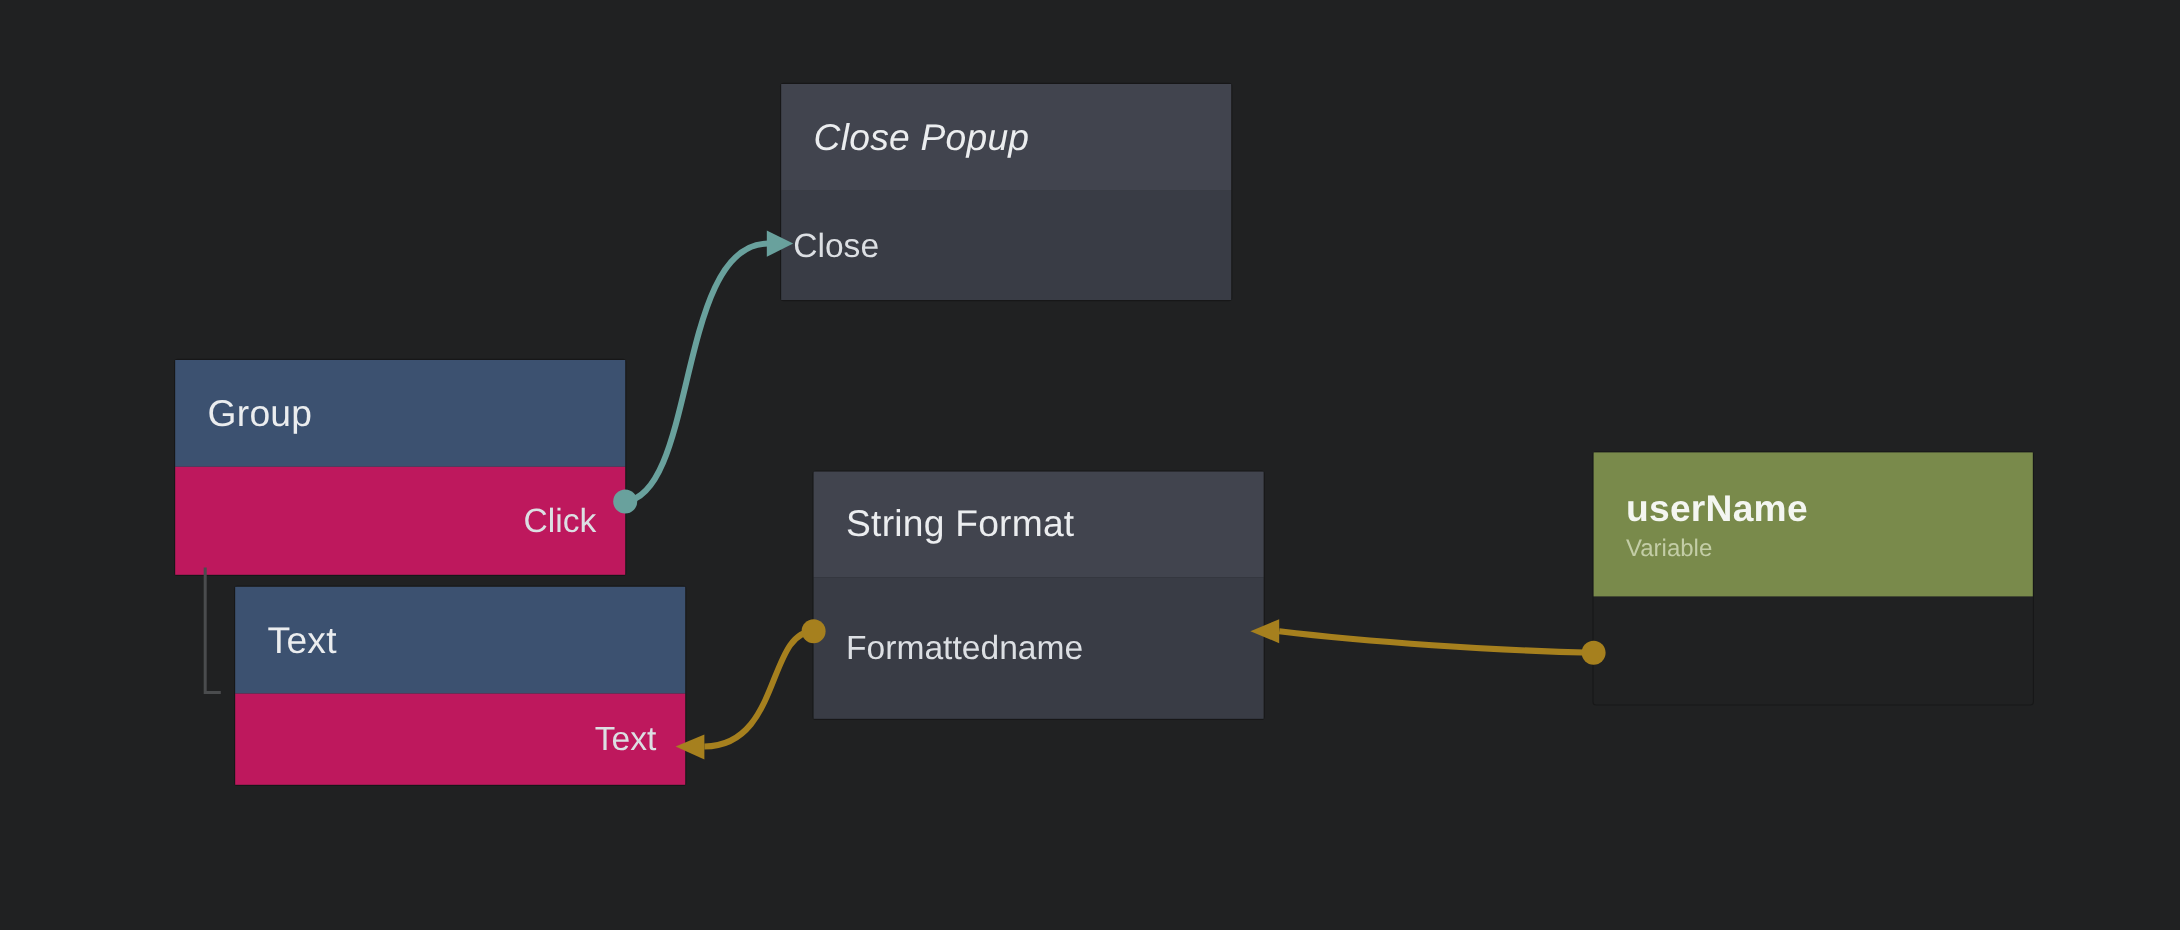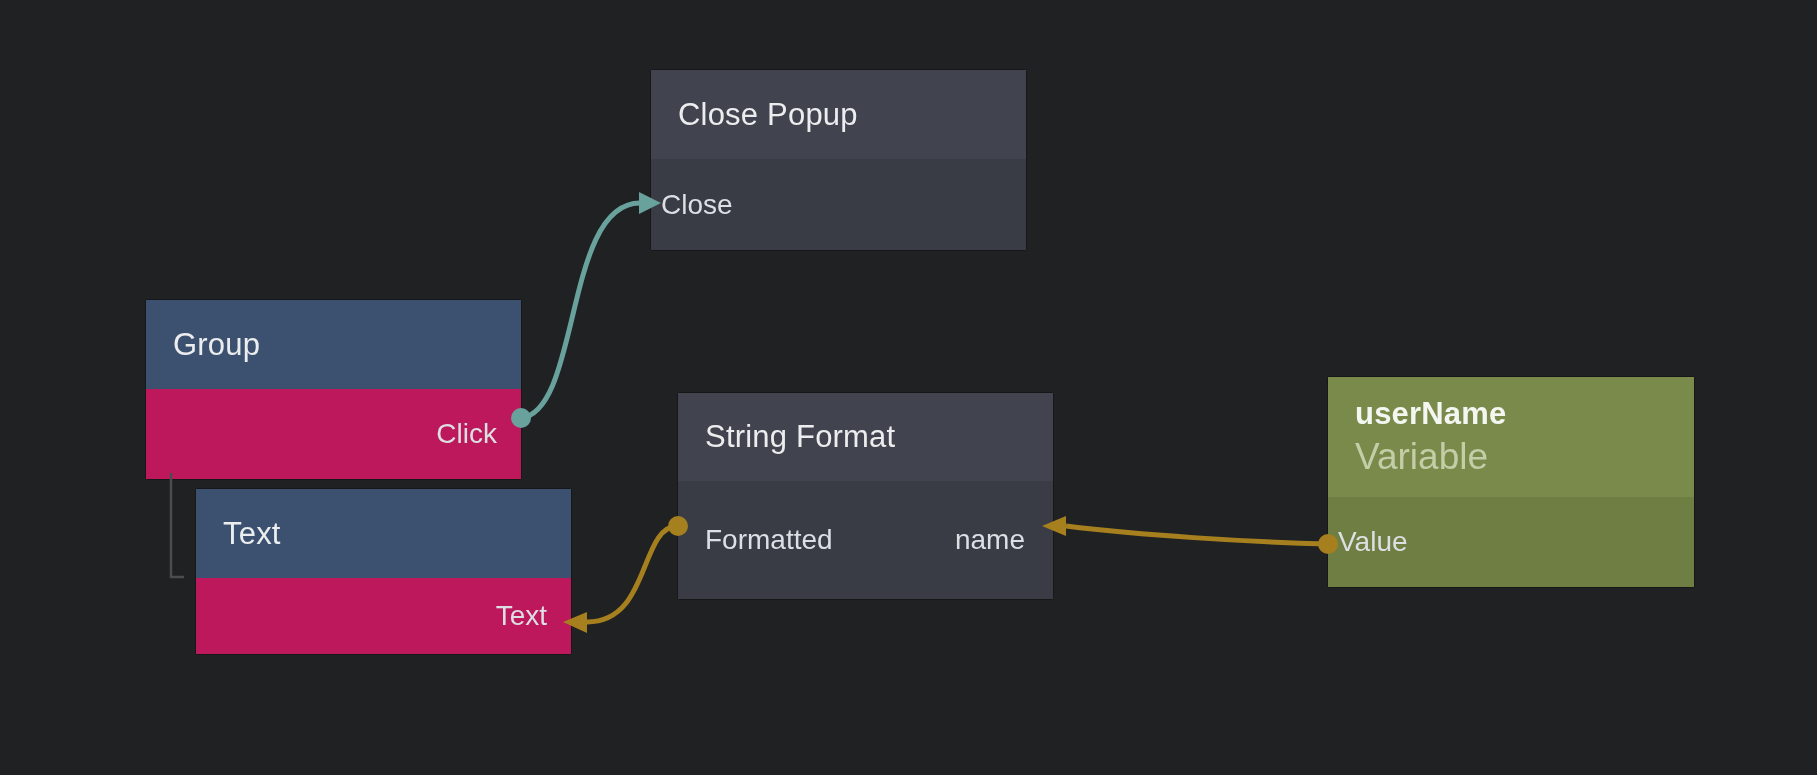--- a/index.html
+++ b/index.html
@@ -29,21 +29,21 @@
     padding-left: 27px;
     box-sizing: border-box;
   }
   .node-title {
     font-size: 31px;
     color: #ebedef;
     letter-spacing: 0.2px;
     white-space: nowrap;
   }
   .node-subtitle {
-    font-size: 37px;
+    font-size: 20px;
     color: #c3cda6;
     margin-top: 4px;
     white-space: nowrap;
   }
   .node-body {
     flex: 1;
     display: flex;
     align-items: center;
     box-sizing: border-box;
     font-size: 28px;
@@ -55,33 +55,33 @@
   .node.gray  .node-header { background: #41444e; }
   .node.gray  .node-body   { background: #393c45; }
   .node.blue  .node-header { background: #3c5170; }
   .node.blue  .node-body   { background: #be185d; }
   .node.olive .node-header { background: #798a4b; }
   .node.olive .node-body   { background: #6f7e43; }
   .node.olive .node-title  { font-weight: 600; color: #f4f6f1; }
 
   
   #node-close-popup   { left: 651px;  top: 70px;  width: 375px; height: 180px; }
-  #node-close-popup   .node-header { height: 89px; }
+  #node-close-popup   .node-header { height: 89px; font-style: italic; }
   #node-group         { left: 146px;  top: 300px; width: 375px; height: 179px; }
   #node-group         .node-header { height: 89px; }
   #node-text          { left: 196px;  top: 489px; width: 375px; height: 165px; }
   #node-text          .node-header { height: 89px; }
   #node-string-format { left: 678px;  top: 393px; width: 375px; height: 206px; }
   #node-string-format .node-header { height: 88px; }
   #node-username      { left: 1328px; top: 377px; width: 366px; height: 210px; }
   #node-username      .node-header { height: 120px; }
 
   .body-left    { justify-content: flex-start; padding-left: 10px; }
   .body-right   { justify-content: flex-end;  padding-right: 24px; }
-  .body-spread  { justify-content: space-between; padding-left: 27px; padding-right: 28px; }
+  .body-spread  { padding-left: 27px; padding-right: 40px; }
 
   #connections-layer {
     position: absolute;
     left: 0; top: 0;
     z-index: 10;
     pointer-events: none;
   }
 </style>
 </head>
 <body>
@@ -123,23 +123,20 @@
       <span class="port-label">Formatted</span>
       <span class="port-label">name</span>
     </div>
   </div>
 
   <div class="node olive" id="node-username">
     <div class="node-header">
       <span class="node-title">userName</span>
       <span class="node-subtitle">Variable</span>
     </div>
-    <div class="node-body body-left">
-      <span class="port-label">Value</span>
-    </div>
   </div>
 
   <svg id="connections-layer" width="1817" height="775" viewBox="0 0 1817 775">
 
     <path d="M 171 473 L 171 577 L 184 577" stroke="#4a4c4e" stroke-width="2.5" fill="none"></path>
 
     <path d="M 521 418 C 581 411 564 203 640 203" stroke="#69a19d" stroke-width="5" fill="none"></path>
     <polygon points="639,192 639,214 661,203" fill="#69a19d"></polygon>
     <circle cx="521" cy="418" r="10" fill="#69a19d"></circle>
 

